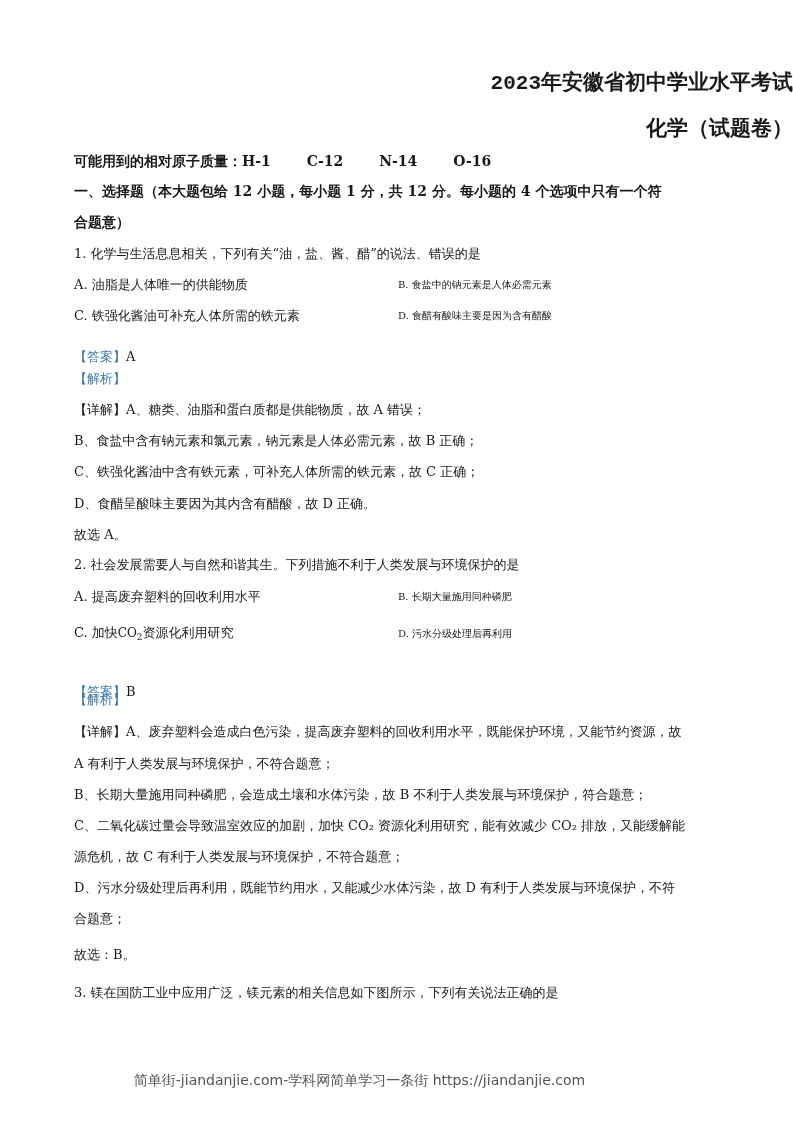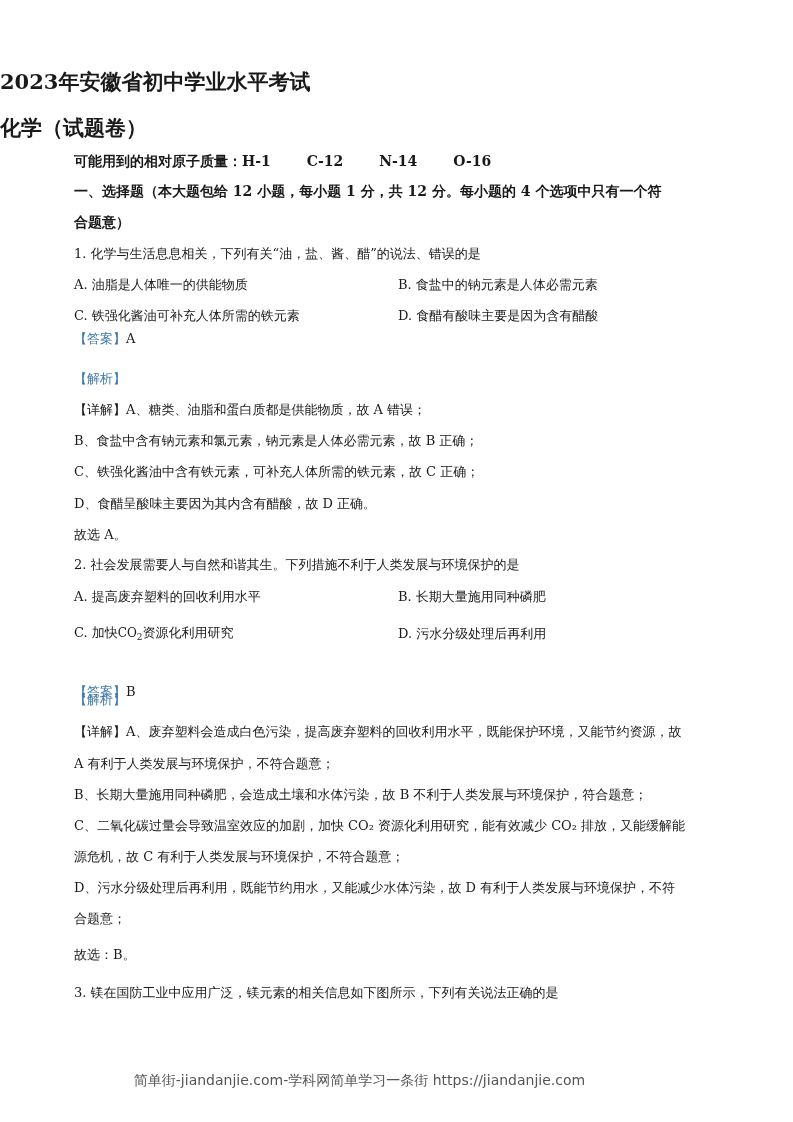--- a/index.html
+++ b/index.html
@@ -2,26 +2,26 @@
 <html><head>
   <meta charset="utf-8">
   <style>
     html, body { margin: 0; padding: 0; background: #ffffff; }
     body {
       width: 793px; height: 1122px; position: relative; overflow: hidden;
       font-family: "DejaVu Serif", "Liberation Serif", serif;
       color: #1a1a1a;
     }
     .line { position: absolute; left: 74px; font-size: 13px; white-space: nowrap; line-height: 16px; }
-    .title { position: absolute; left: 0; width: 793px; text-align: left; font-weight: bold; white-space: nowrap; }
+    .title { position: absolute; left: 0; width: 793px; text-align: right; font-weight: bold; white-space: nowrap; font-family: Liberation Mono, monospace; }
     .t1 { top: 68px; font-size: 21px; }
     .t2 { top: 114px; font-size: 21px; }
     .bold { font-weight: bold; font-size: 14px; }
     .label { color: #3f79a8; }
-    .optB { position: absolute; left: 398px; font-size: 13px; white-space: nowrap; line-height: 16px; }
+    .optB { position: absolute; left: 398px; font-size: 10px; white-space: nowrap; line-height: 16px; }
     .sub { font-size: 9px; vertical-align: -3px; }
     .co2big { font-size: 12px; }
     .footer {
       position: absolute; left: 0; width: 719px; top: 1072px; text-align: center;
       font-family: "DejaVu Sans", "Liberation Sans", sans-serif; font-size: 14px; color: #555555;
     }
     .masses span.gap { display: inline-block; width: 36px; }
   </style>
 </head>
 <body>
@@ -37,21 +37,21 @@
 
   <div class="line bold" style="top:183px;">一、选择题（本大题包给 12 小题，每小题 1 分，共 12 分。每小题的 4 个选项中只有一个符</div>
   <div class="line bold" style="top:214px;">合题意）</div>
 
   <div class="line" style="top:246px;">1. 化学与生活息息相关，下列有关“油，盐、酱、醋”的说法、错误的是</div>
   <div class="line" style="top:277px;">A. 油脂是人体唯一的供能物质</div>
   <div class="optB" style="top:277px;">B. 食盐中的钠元素是人体必需元素</div>
   <div class="line" style="top:308px;">C. 铁强化酱油可补充人体所需的铁元素</div>
   <div class="optB" style="top:308px;">D. 食醋有酸味主要是因为含有醋酸</div>
 
-  <div class="line" style="top:331px;">
+  <div class="line" style="top:349px;">
     <span class="label">【答案】</span><span>A</span>
   </div>
   <div class="line" style="top:371px;">
     <span class="label">【解析】</span>
   </div>
   <div class="line" style="top:402px;">
     <span>【详解】</span><span>A、糖类、油脂和蛋白质都是供能物质，故 A 错误；</span>
   </div>
   <div class="line" style="top:433px;">B、食盐中含有钠元素和氯元素，钠元素是人体必需元素，故 B 正确；</div>
   <div class="line" style="top:464px;">C、铁强化酱油中含有铁元素，可补充人体所需的铁元素，故 C 正确；</div>

